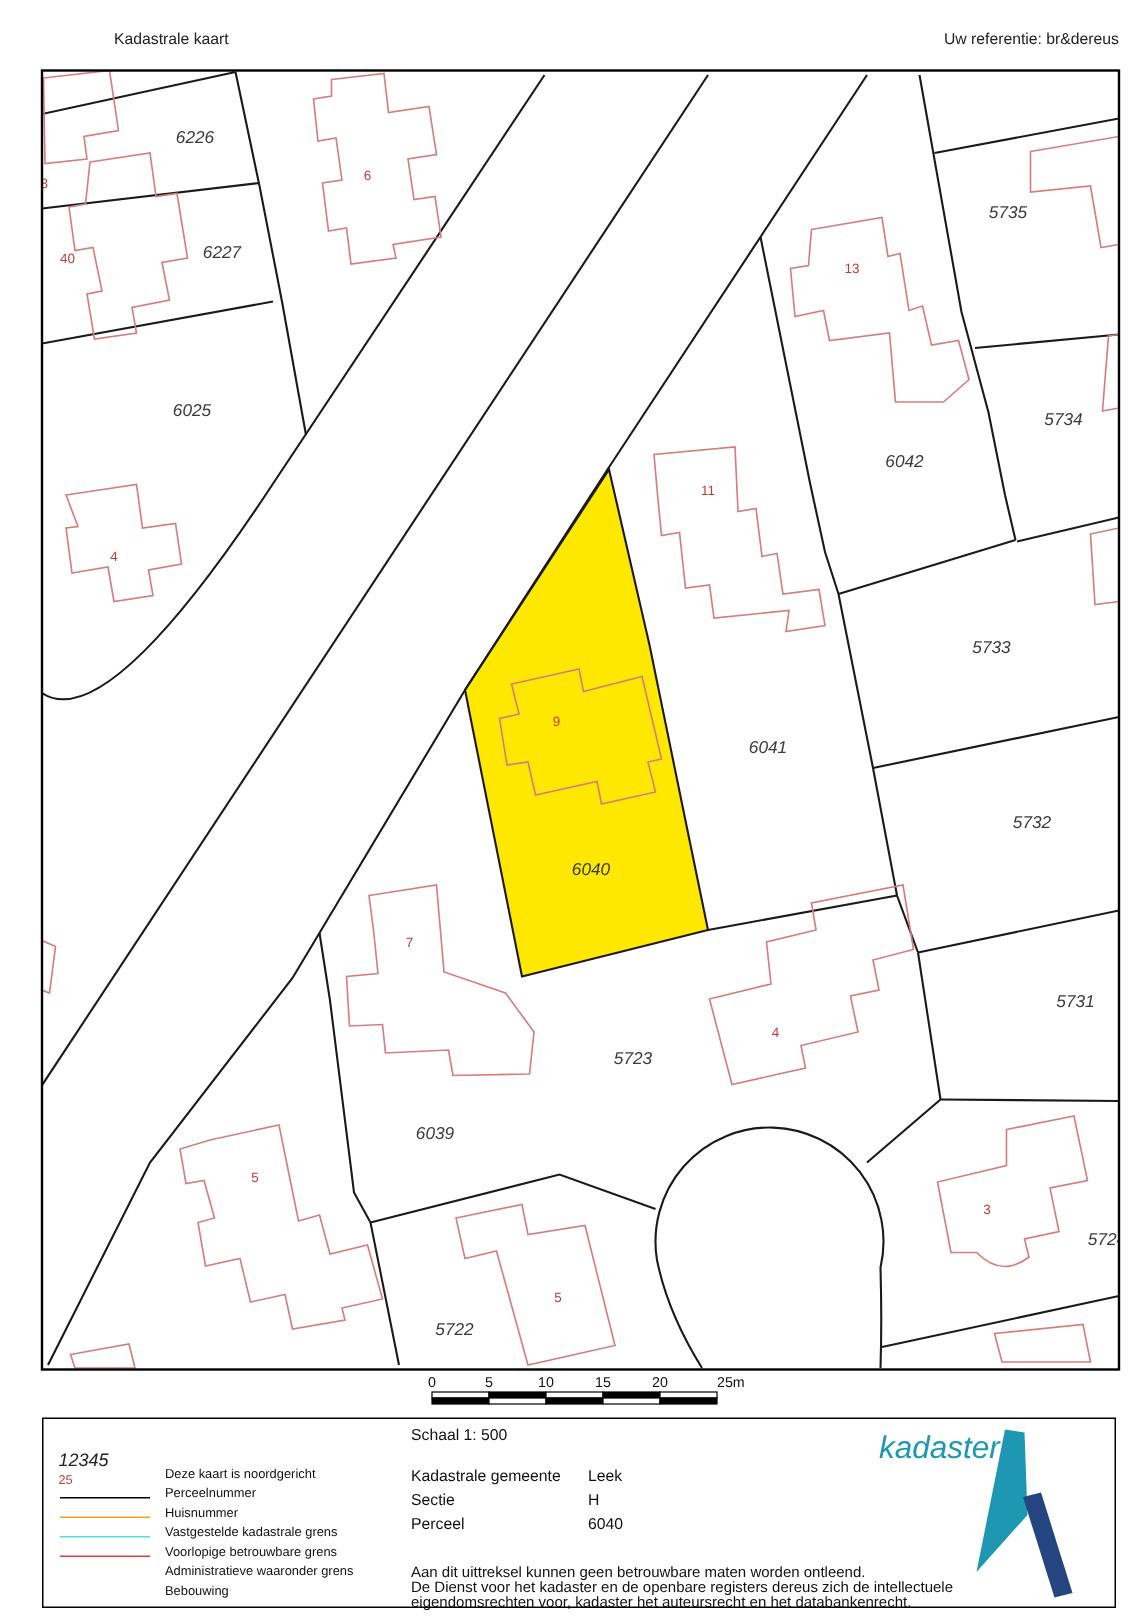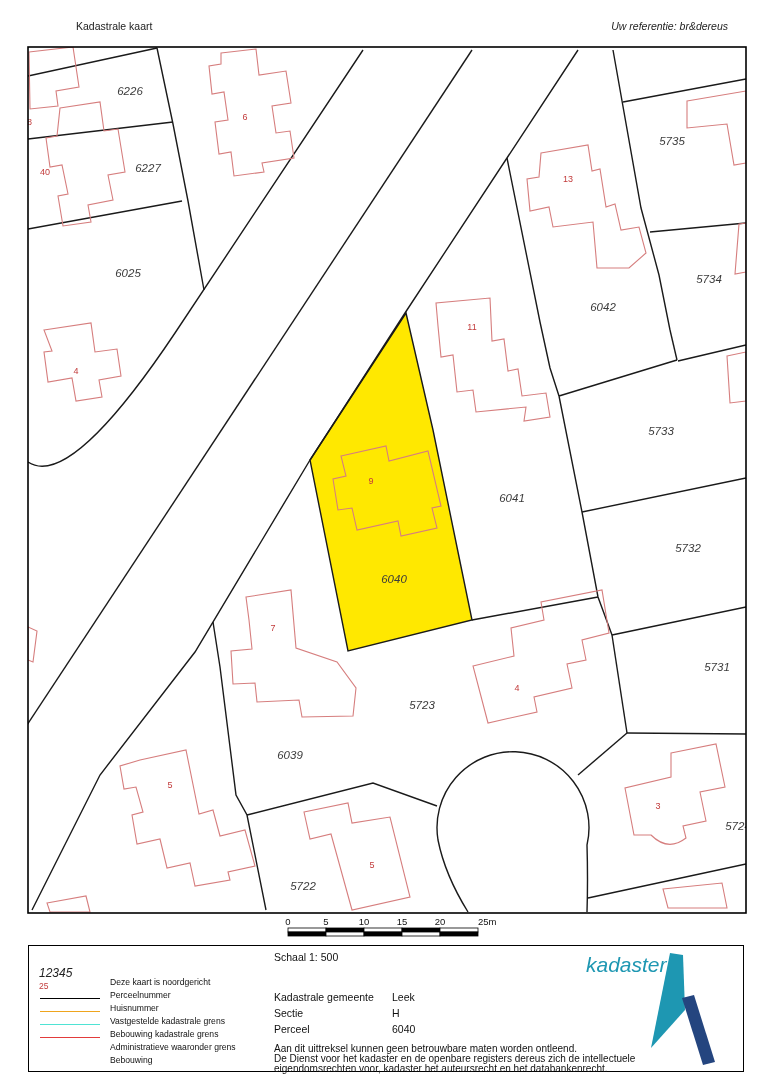--- a/index.html
+++ b/index.html
@@ -1,34 +1,34 @@
 <!DOCTYPE html>
 <html><head>
 <meta charset="utf-8">
 <style>
   html,body{margin:0;padding:0;background:#fff;}
   body{width:760px;height:1080px;position:relative;overflow:hidden;
        font-family:"Liberation Sans", sans-serif;color:#111;}
   .hdr{position:absolute;top:20px;font-size:10.5px;color:#222;padding-left:48px;}
   .hdr-left{left:28px;}
-  .hdr-right{right:32px;font-style:italic;}
+  .hdr-right{right:14px;}
   #map-svg{position:absolute;left:0;top:0;}
   .legend-box{position:absolute;left:28px;top:945px;width:716px;height:127px;
       border:1.6px solid #000;box-sizing:border-box;background:#fff;}
   .legend-rows{position:absolute;left:10px;top:7px;}
   .legend-row{display:flex;align-items:center;height:13px;}
   .legend-sample{width:62px;flex:0 0 62px;margin-right:9px;}
   .legend-sample .sline{display:block;width:60px;height:0;border-top:1.6px solid #000;margin:0 auto;}
   .sample-parcel{font-style:italic;font-size:12px;color:#222;}
   .sample-house{font-size:8.5px;color:#c23b3b;}
   .legend-label{font-size:8.6px;color:#111;margin-top:44px;}
   .legend-footer{position:absolute;left:10px;bottom:7px;font-size:8.6px;line-height:11px;color:#111;}
   .details{position:absolute;left:245px;top:5px;}
   .schaal{font-size:10.5px;color:#111;}
-  .kv-rows{margin-top:28px;}
+  .kv-rows{margin-top:15px;}
   .kv-row{display:flex;font-size:10.5px;margin-bottom:4px;}
   .kv-label{width:118px;flex:0 0 118px;}
   .disclaimer{position:absolute;left:245px;top:98px;font-size:10px;line-height:10px;color:#111;}
   .logo{position:absolute;right:6px;top:2px;width:170px;height:122px;}
 </style>
 </head>
 <body>
 
 <div class="hdr hdr-left">Kadastrale kaart</div>
 <div class="hdr hdr-right">Uw referentie: br&amp;dereus</div>
@@ -150,21 +150,21 @@
       <div class="legend-row">
         <span class="legend-sample">
           <span class="sline" style="border-top-color: rgb(0, 0, 0);"></span>
         </span>
         <span class="legend-label">Vastgestelde kadastrale grens</span>
       </div>
       <div class="legend-row">
         <span class="legend-sample">
           <span class="sline" style="border-top-color: rgb(239, 165, 30);"></span>
         </span>
-        <span class="legend-label">Bebouwing kadastrale grens</span>
+        <span class="legend-label">Voorlopige betrouwbare grens</span>
       </div>
       <div class="legend-row">
         <span class="legend-sample">
           <span class="sline" style="border-top-color: rgb(79, 227, 212);"></span>
         </span>
         <span class="legend-label">Administratieve waaronder grens</span>
       </div>
       <div class="legend-row">
         <span class="legend-sample">
           <span class="sline" style="border-top-color: rgb(226, 59, 59);"></span>

